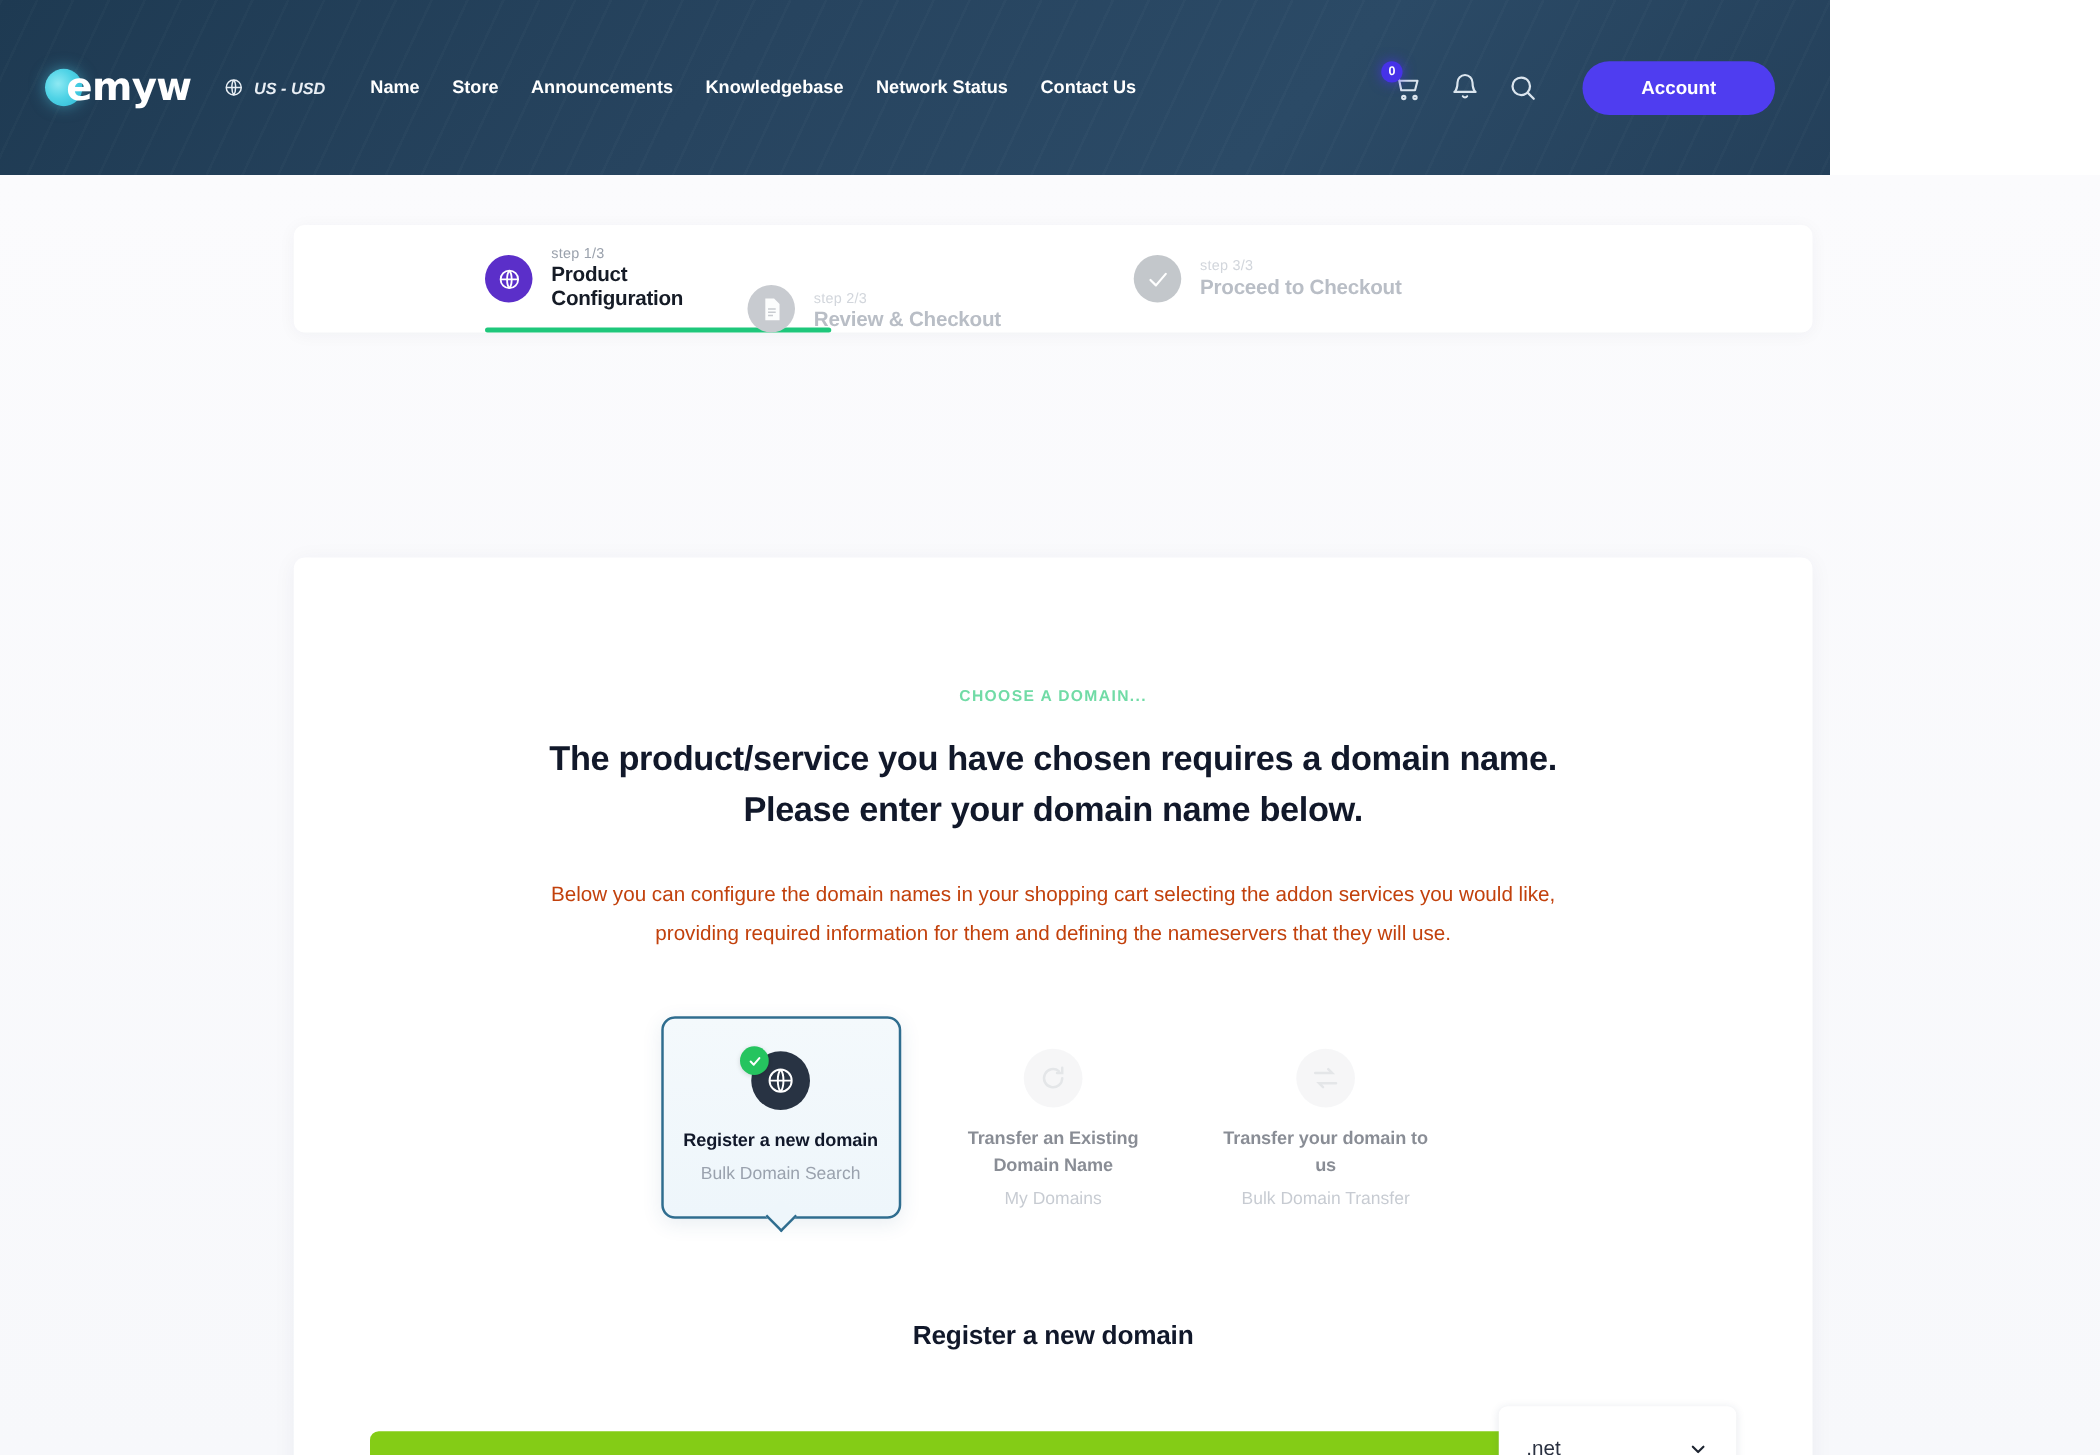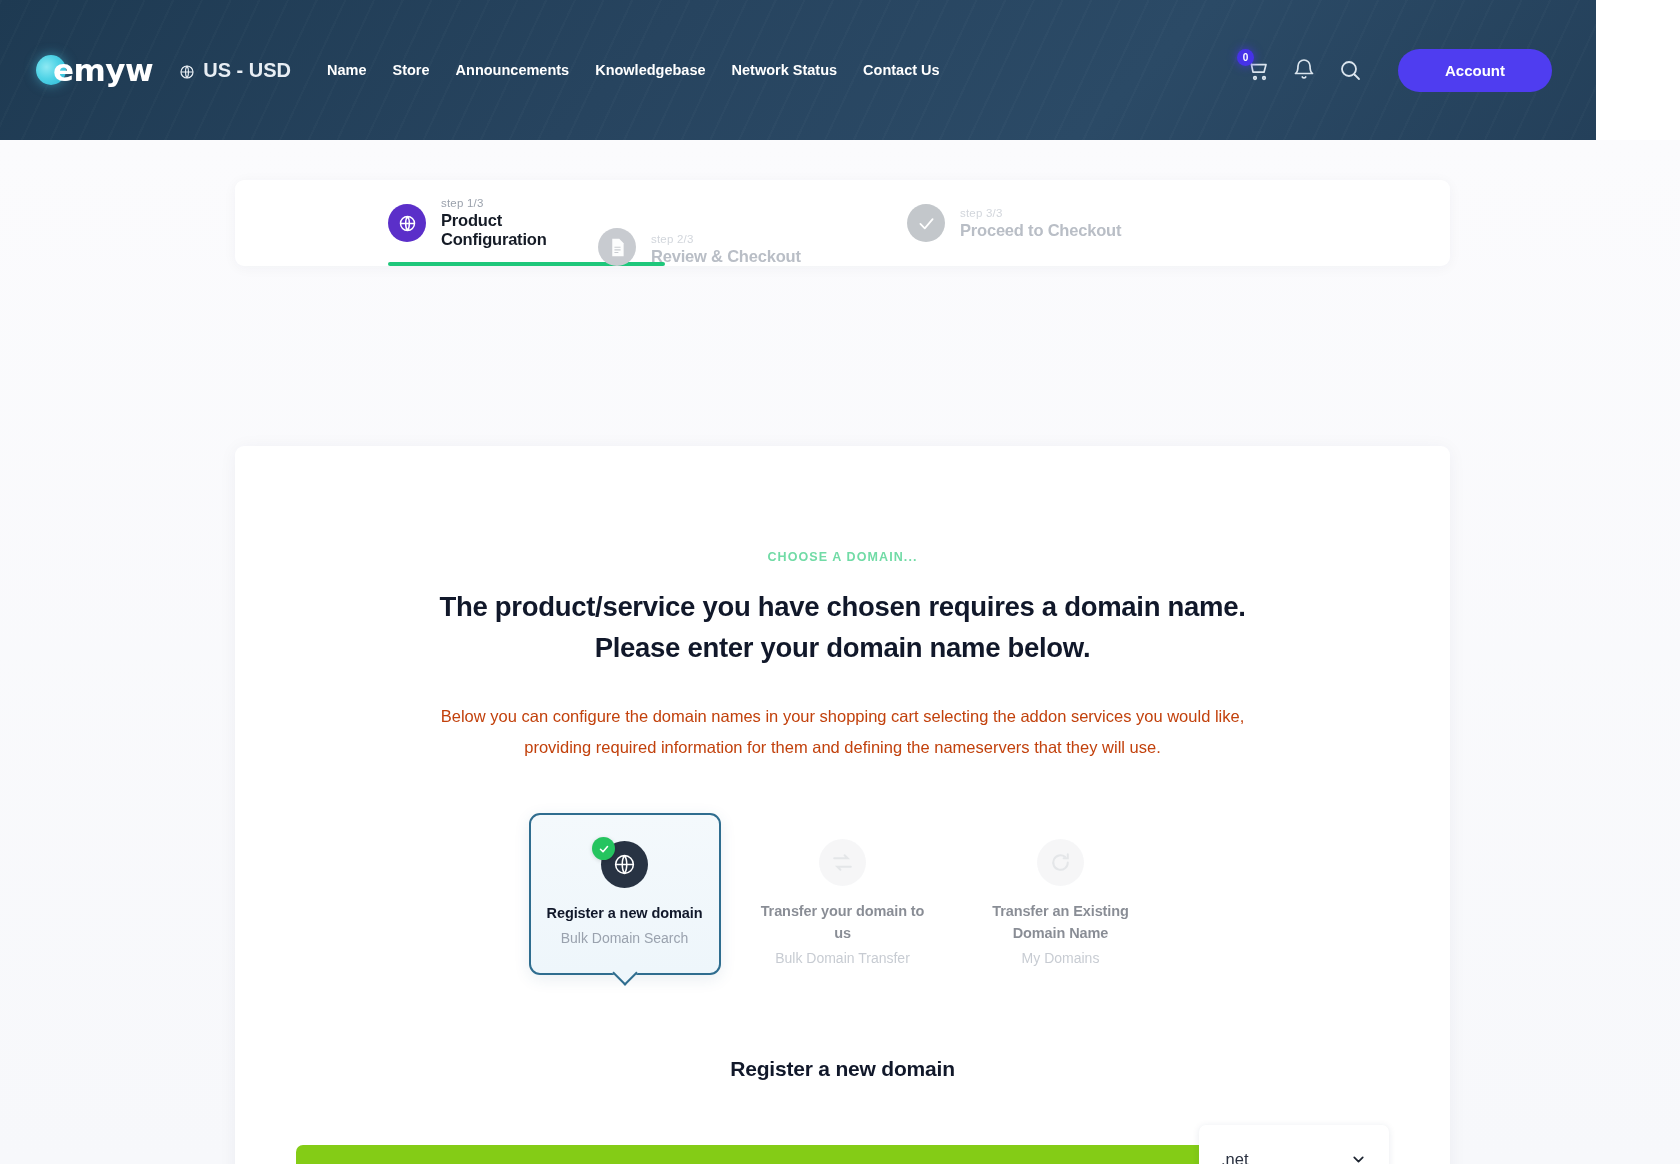--- a/index.html
+++ b/index.html
@@ -6,21 +6,21 @@
   html, body {
     width: 1680px; height: 1164px;
     font-family: "Liberation Sans", sans-serif;
     background: #ffffff;
     overflow: hidden;
   }
 
   
   .header {
     position: relative;
-    width: 1596px; height: 140px;
+    width: 1464px; height: 140px;
     background: linear-gradient(135deg, #1e3a52 0%, #27445f 40%, #2b4a66 70%, #24405a 100%);
     overflow: hidden;
   }
   .header::after{
     content:"";
     position:absolute; inset:0;
     background: repeating-linear-gradient(115deg,
        rgba(255,255,255,0.018) 0px,
        rgba(255,255,255,0.018) 2px,
        rgba(255,255,255,0) 2px,
@@ -40,22 +40,22 @@
     margin-right: -13px;
     box-shadow: 0 0 12px rgba(80,210,235,.5);
   }
   .logo-text {
     font-size: 31px; font-weight: 700; color: #ffffff;
     letter-spacing: -0.5px; position: relative; z-index: 3;
     font-family: "DejaVu Sans", sans-serif;
   }
   .locale {
     display:flex; align-items:center; gap:8px;
-    color:#e8eef4; font-size:20px; font-weight:700;
-    margin-right: 36px; white-space: nowrap;
+    color:#e8eef4; font-size:13px; font-weight:700;
+    margin-right: 36px; white-space: nowrap; font-style: italic;
   }
   .locale .globe { width:16px; height:16px; display:block; }
   .nav { display:flex; align-items:center; gap:26px; }
   .nav a {
     color:#ffffff; font-size:14.5px; font-weight:700;
     text-decoration:none; white-space:nowrap;
   }
   .header-right {
     margin-left:auto; display:flex; align-items:center; gap:22px;
   }
@@ -353,36 +353,36 @@
               <path d="M3.5 12h17M12 3.5c2.9 3.3 2.9 13.2 0 17M12 3.5c-2.9 3.3-2.9 13.2 0 17"></path>
           </svg>
         </span>
         <div class="opt-title">Register a new domain</div>
         <div class="opt-sub">Bulk Domain Search</div>
       </div>
 
       <div class="opt dim">
         <span class="opt-icon">
           <svg viewBox="0 0 24 24" fill="none" stroke="#cfd2d7" stroke-width="1.9" stroke-linecap="round">
-            <path d="M4 8h13l-3-3M20 16H7l3 3"></path>
-          </svg>
-        </span>
-        <div class="opt-title">Transfer your domain to us</div>
-        <div class="opt-sub">Bulk Domain Transfer</div>
-      </div>
-
-      <div class="opt dim">
-        <span class="opt-icon">
-          <svg viewBox="0 0 24 24" fill="none" stroke="#cfd2d7" stroke-width="1.9" stroke-linecap="round">
             <path d="M19 12a7 7 0 1 1-2.6-5.4"></path>
               <path d="M19 4v4h-4"></path>
           </svg>
         </span>
         <div class="opt-title">Transfer an Existing Domain Name</div>
         <div class="opt-sub">My Domains</div>
+      </div>
+
+      <div class="opt dim">
+        <span class="opt-icon">
+          <svg viewBox="0 0 24 24" fill="none" stroke="#cfd2d7" stroke-width="1.9" stroke-linecap="round">
+            <path d="M4 8h13l-3-3M20 16H7l3 3"></path>
+          </svg>
+        </span>
+        <div class="opt-title">Transfer your domain to us</div>
+        <div class="opt-sub">Bulk Domain Transfer</div>
       </div>
 
     </div>
 
     <div class="reg-title">Register a new domain</div>
 
     <div class="searchbar">
       <input class="search-input" type="text" value="yreryery" style="">
       <div class="tld-select">
         <span class="tld-value">.net</span>

